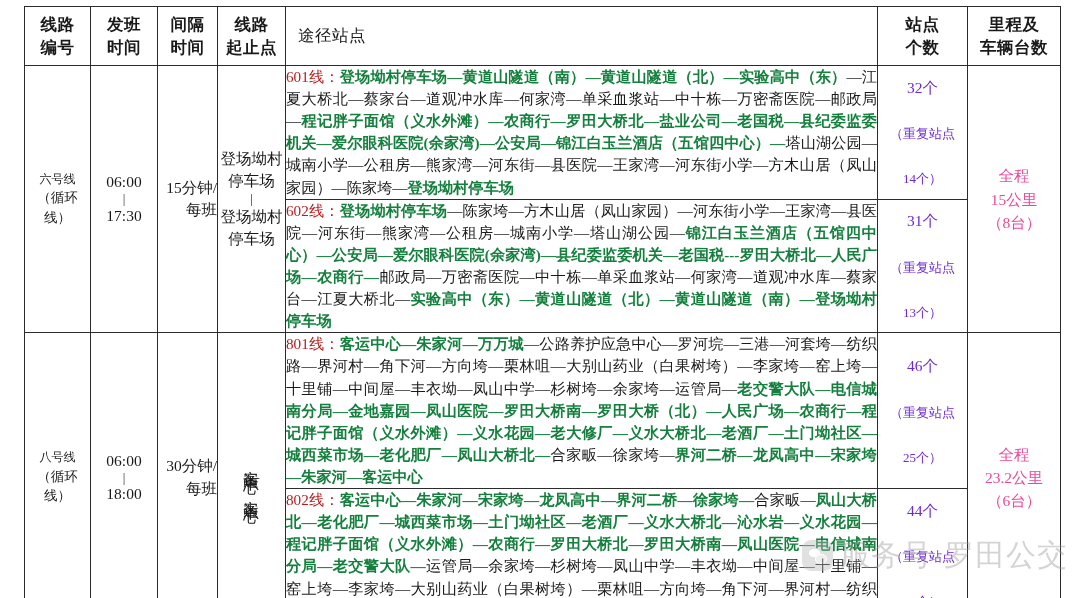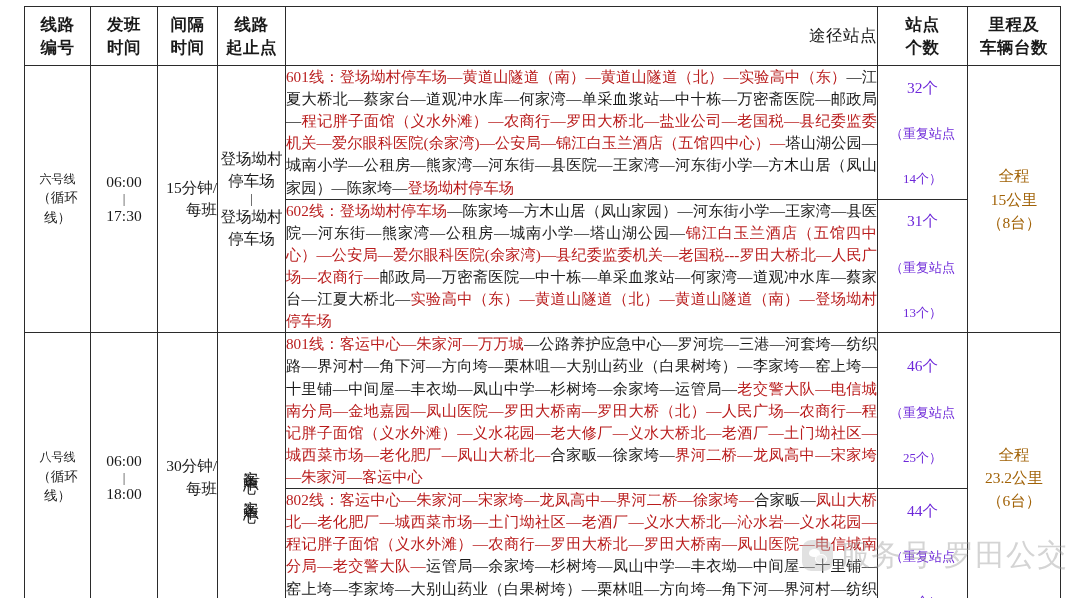--- a/index.html
+++ b/index.html
@@ -47,21 +47,21 @@
   .hdr {
     text-align: center;
     font-size: 16.5px;
     line-height: 1.42;
     font-weight: 700;
     color: #1a1a1a;
     height: 58px;
     letter-spacing: 0.5px;
   }
   .hdr.left {
-    text-align: right;
+    text-align: left;
     padding-left: 12px;
     font-weight: 400;
   }
   .hdr span { display: block; }
 
   
   .cell-center {
     text-align: center;
     font-size: 15.5px;
     line-height: 1.45;
@@ -103,38 +103,38 @@
     color: #1a1a1a;
     text-align: justify;
     text-justify: inter-character;
     vertical-align: top;
     word-break: break-all;
   }
   .stops .tag {
     font-weight: 400;
     color: #b91c1c;
   }
-  .red { color: #b91c1c; }
+  .red { color: #15803d; font-weight: bold; }
   .blk { color: #1a1a1a; }
 
   
   .countcell {
     text-align: center;
     font-size: 15.5px;
     line-height: 1.4;
     color: #6d28d9;
   }
   .countcell .big { display:block; }
   .countcell .small { display:block; font-size: 13px; line-height: 1.3; margin-top: 28px; }
 
   .distcell {
     text-align: center;
     font-size: 15.5px;
     line-height: 1.5;
-    color: #a16207;
+    color: #ec4899;
   }
   .distcell span { display:block; }
 
   
   #watermark {
     position: absolute;
     right: 12px;
     bottom: 22px;
     display: flex;
     align-items: center;

